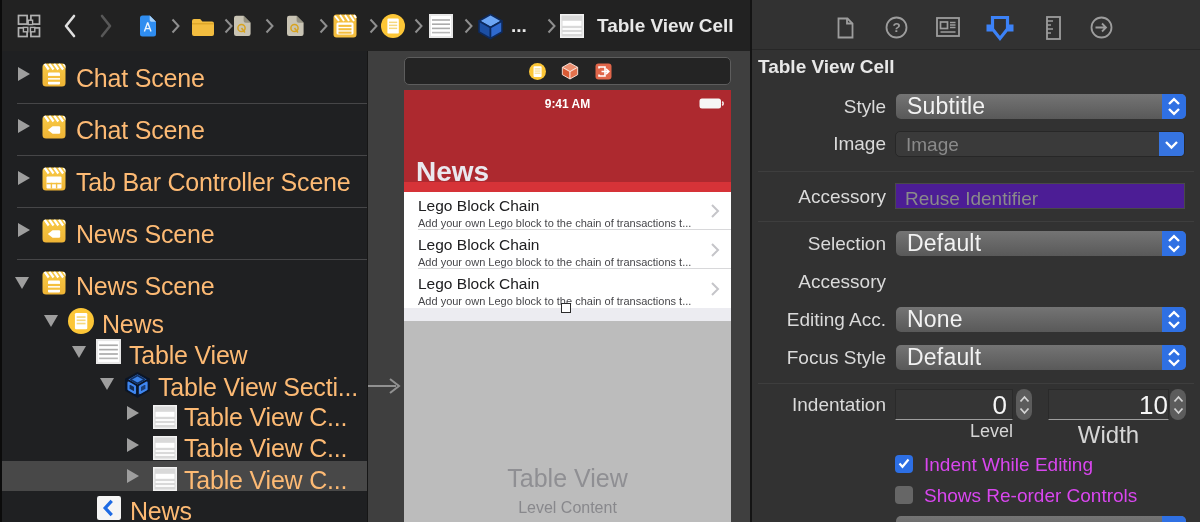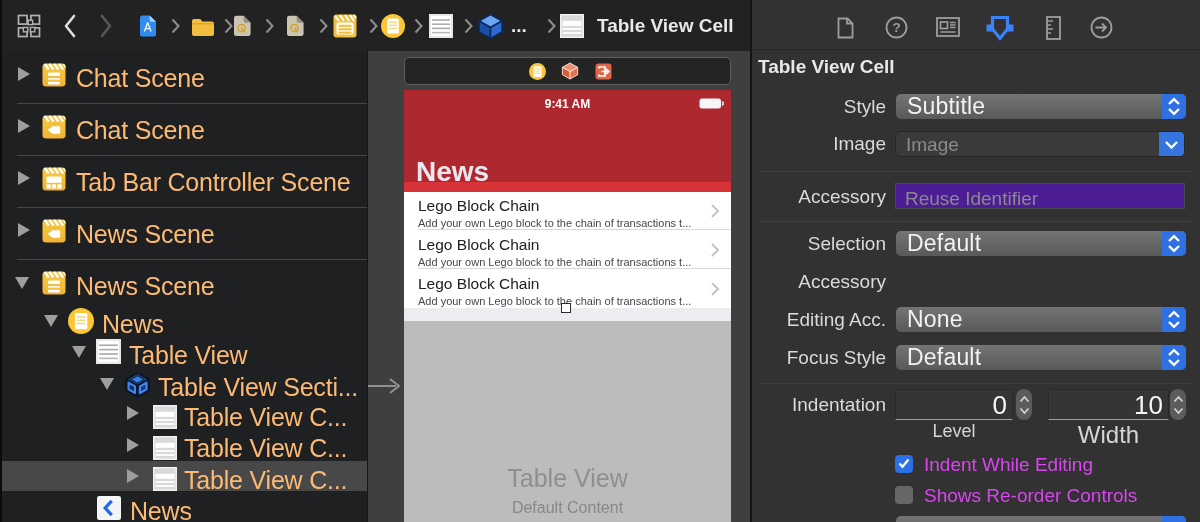--- a/index.html
+++ b/index.html
@@ -338,21 +338,21 @@
       <div class="abs" style="left:0;top:179px;width:327px;height:39px;background:#fff">
         <div class="celltitle" style="top:6px">Lego Block Chain</div>
         <div class="cellsub" style="top:26px">Add your own Lego block to the chain of transactions t...</div>
         <svg class="chev" style="top:12px" viewBox="0 0 10 16">
             <path d="M2 2 l6 6 l-6 6" stroke="#c5c5c9" stroke-width="2" fill="none"></path>
           </svg>
       </div>
       <div id="lightstrip" style="top:218px;height:13px"></div>
       <div class="abs" style="left:157px;top:213px;width:10px;height:10px;background:#fff;border:1.5px solid #2b2b2b"></div>
       <div class="abs" style="left:0;top:374px;width:327px;text-align:center;color:#8f8f93;font-size:25px">Table View</div>
-      <div class="abs" style="left:0;top:409px;width:327px;text-align:center;color:#88888c;font-size:16px">Default Content</div>
+      <div class="abs" style="left:0;top:409px;width:327px;text-align:center;color:#88888c;font-size:16px">Level Content</div>
     </div>
   </div>
   <div id="rightpanel" class="abs">
     <div id="rp-topline"></div>
     <svg class="abs" style="left:85px;top:17px" width="17" height="22" viewBox="0 0 17 22">
       <path d="M1.5 1.5 h9 l5 5 v14 h-14 z" fill="none" stroke="#9d9d9d" stroke-width="1.8"></path>
       <path d="M10 1.5 v5 h5.5" fill="none" stroke="#9d9d9d" stroke-width="1.8"></path>
     </svg>
     <svg class="abs" style="left:133px;top:16px" width="23" height="23" viewBox="0 0 23 23">
       <circle cx="11.5" cy="11.5" r="10" fill="none" stroke="#9d9d9d" stroke-width="1.8"></circle>
@@ -442,27 +442,27 @@
 
     <div class="abs" style="left:6px;top:383px;width:436px;height:1px;background:#3e3e3e"></div>
 
     <div class="rlabel" style="right:314px;top:394px">Indentation</div>
     <div class="numfield" style="left:143px;top:389px;width:118px;height:31px;line-height:30px;padding-right:5px">0</div>
     <div class="stepper" style="left:264px;top:389px">
       <svg style="margin:4px auto 0;display:block" width="11" height="24" viewBox="0 0 11 24">
         <path d="M1.5 8.5 L5.5 4 L9.5 8.5 M1.5 15.5 L5.5 20 L9.5 15.5" stroke="#d2d2d2" stroke-width="1.8" fill="none"></path>
         </svg>
     </div>
-    <div class="numfield" style="left:296px;top:389px;width:121px;height:31px;line-height:30px;padding-right:5px">10</div>
+    <div class="numfield" style="left:296px;top:389px;width:121px;height:31px;line-height:30px;">10</div>
     <div class="stepper" style="left:418px;top:389px">
       <svg style="margin:4px auto 0;display:block" width="11" height="24" viewBox="0 0 11 24">
         <path d="M1.5 8.5 L5.5 4 L9.5 8.5 M1.5 15.5 L5.5 20 L9.5 15.5" stroke="#d2d2d2" stroke-width="1.8" fill="none"></path>
         </svg>
     </div>
-    <div class="abs" style="left:143px;top:421px;width:118px;text-align:center;color:#d5d5d5;font-size:18px">Level</div>
+    <div class="abs" style="left:143px;top:421px;width:118px;text-align:right;color:#d5d5d5;font-size:18px">Level</div>
     <div class="abs" style="left:296px;top:421px;width:121px;text-align:center;color:#d5d5d5;font-size:24px">Width</div>
 
     <div class="cbx" style="left:143px;top:455px;background:#2d6fe4">
       <svg style="margin:3px auto 0;display:block" width="12" height="11" viewBox="0 0 12 11">
           <path d="M1.5 5.5 L4.5 8.8 L10.5 1.5" stroke="#fff" stroke-width="2.2" fill="none"></path>
         </svg>
     </div>
     <div class="cblabel" style="left:172px;top:454px">Indent While Editing</div>
     <div class="cbx" style="left:143px;top:486px;background:#666666"></div>
     <div class="cblabel" style="left:172px;top:485px">Shows Re-order Controls</div>

